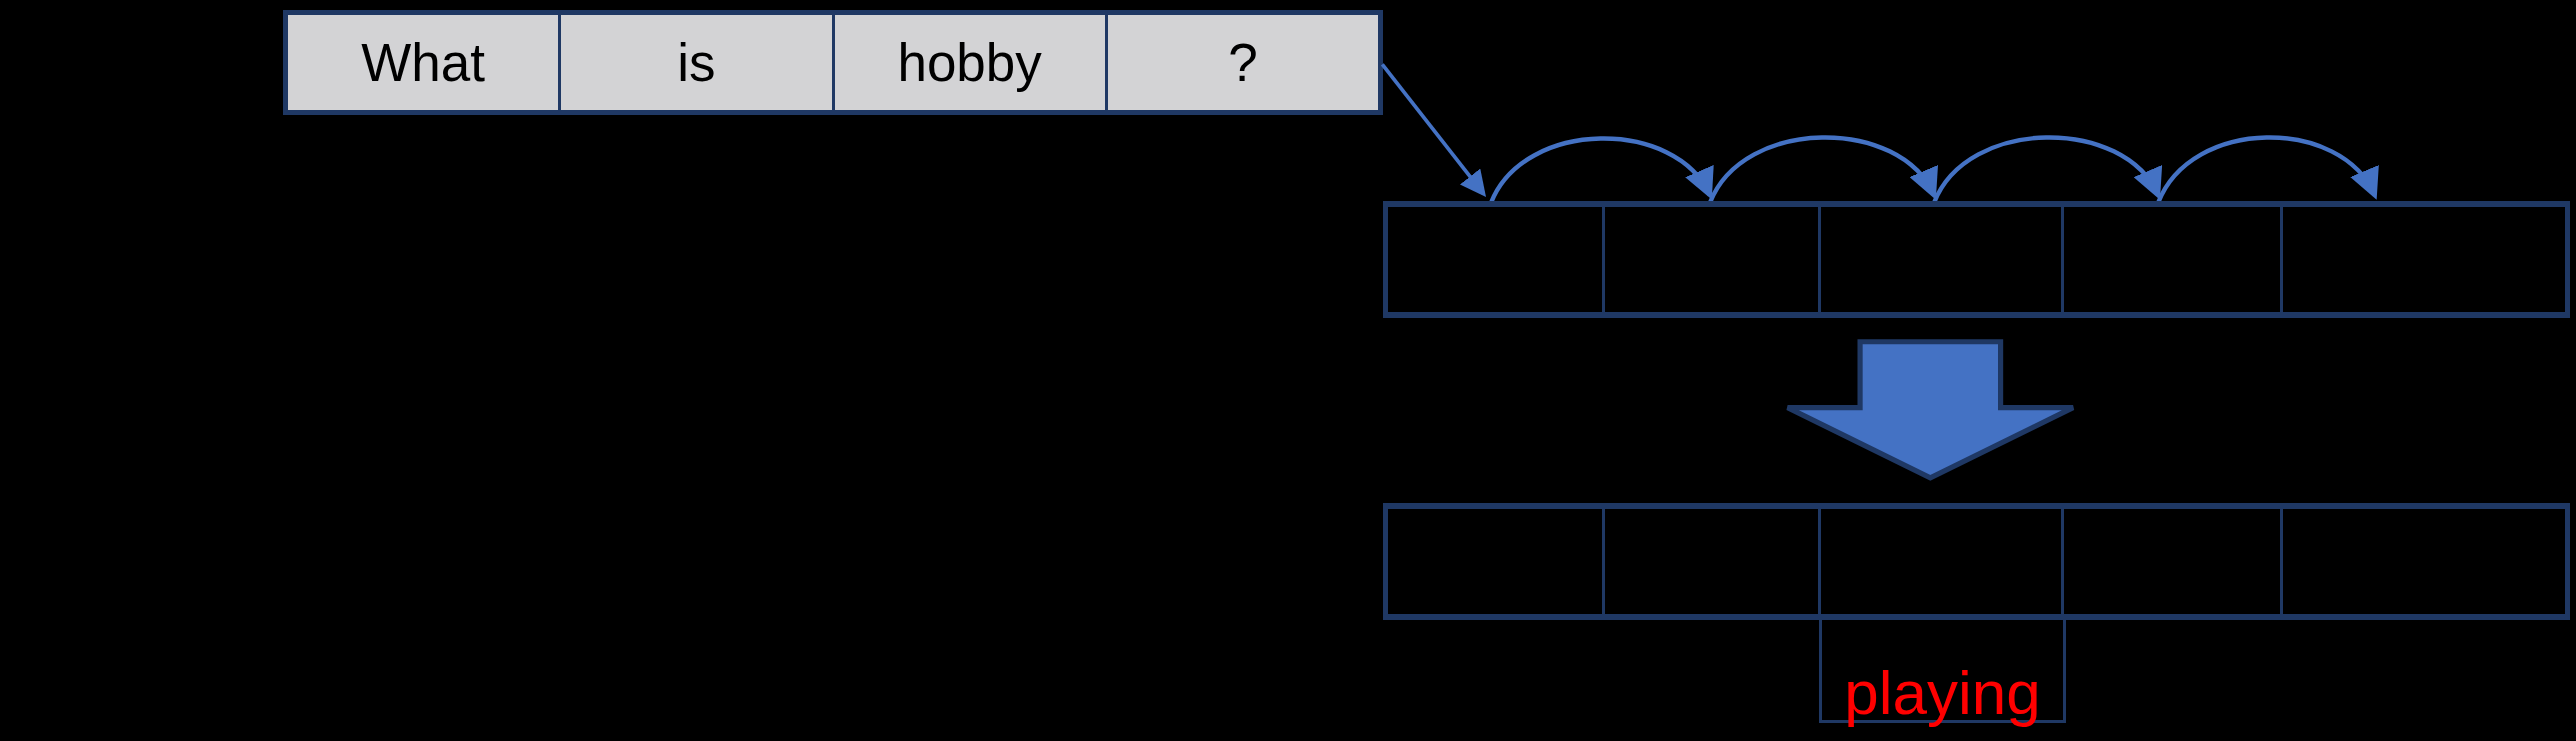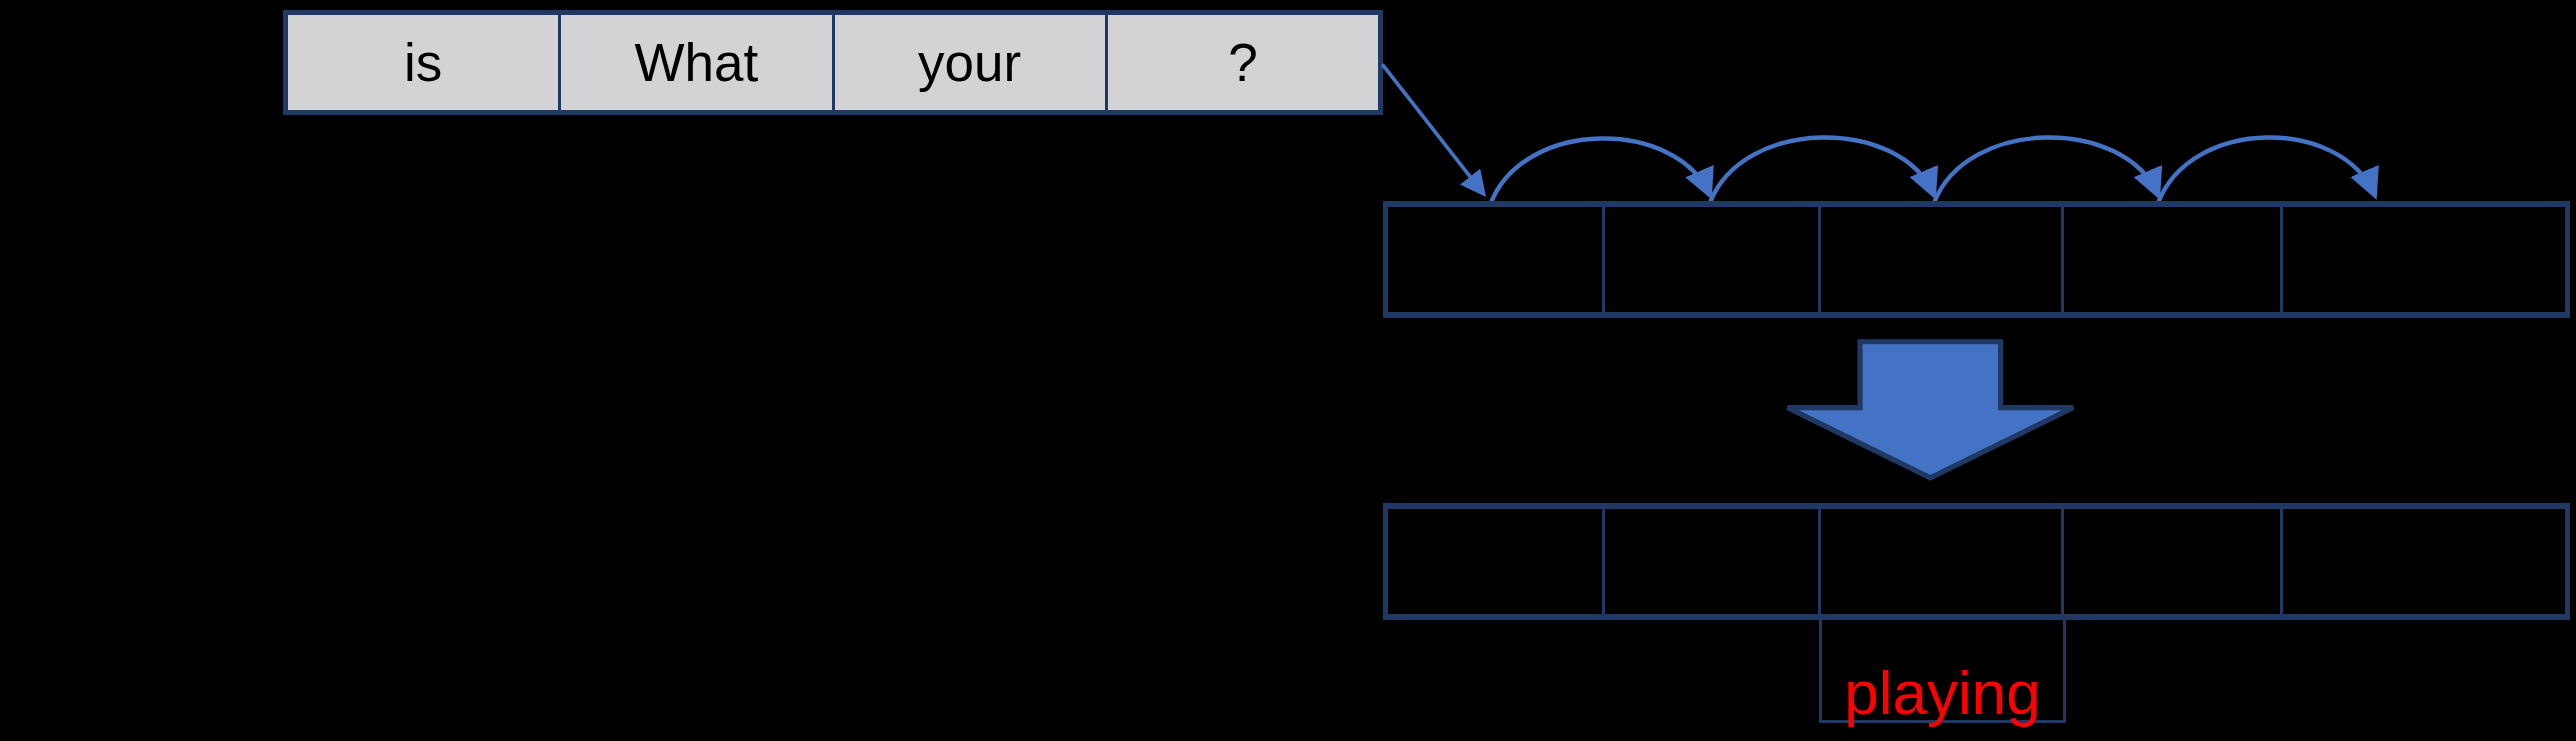--- a/index.html
+++ b/index.html
@@ -98,27 +98,27 @@
     pointer-events: none;
   }
 </style>
 </head>
 <body>
 
 <div id="canvas">
 
   <div class="sentence-row">
     <div class="sentence-cell">
+      <span>What</span>
+    </div>
+    <div class="sentence-cell">
       <span>is</span>
     </div>
     <div class="sentence-cell">
-      <span>What</span>
-    </div>
-    <div class="sentence-cell">
-      <span>your</span>
+      <span>hobby</span>
     </div>
     <div class="sentence-cell">
       <span>?</span>
     </div>
   </div>
 
   <svg id="arrow-layer" viewBox="0 0 3483 1003" xmlns="http://www.w3.org/2000/svg">
     <defs>
       <marker id="head" viewBox="0 0 10 10" refX="8.5" refY="5" markerWidth="7" markerHeight="7" orient="auto" markerUnits="strokeWidth">
         <path d="M 0 0 L 10 5 L 0 10 z" fill="#4472C4"></path>

